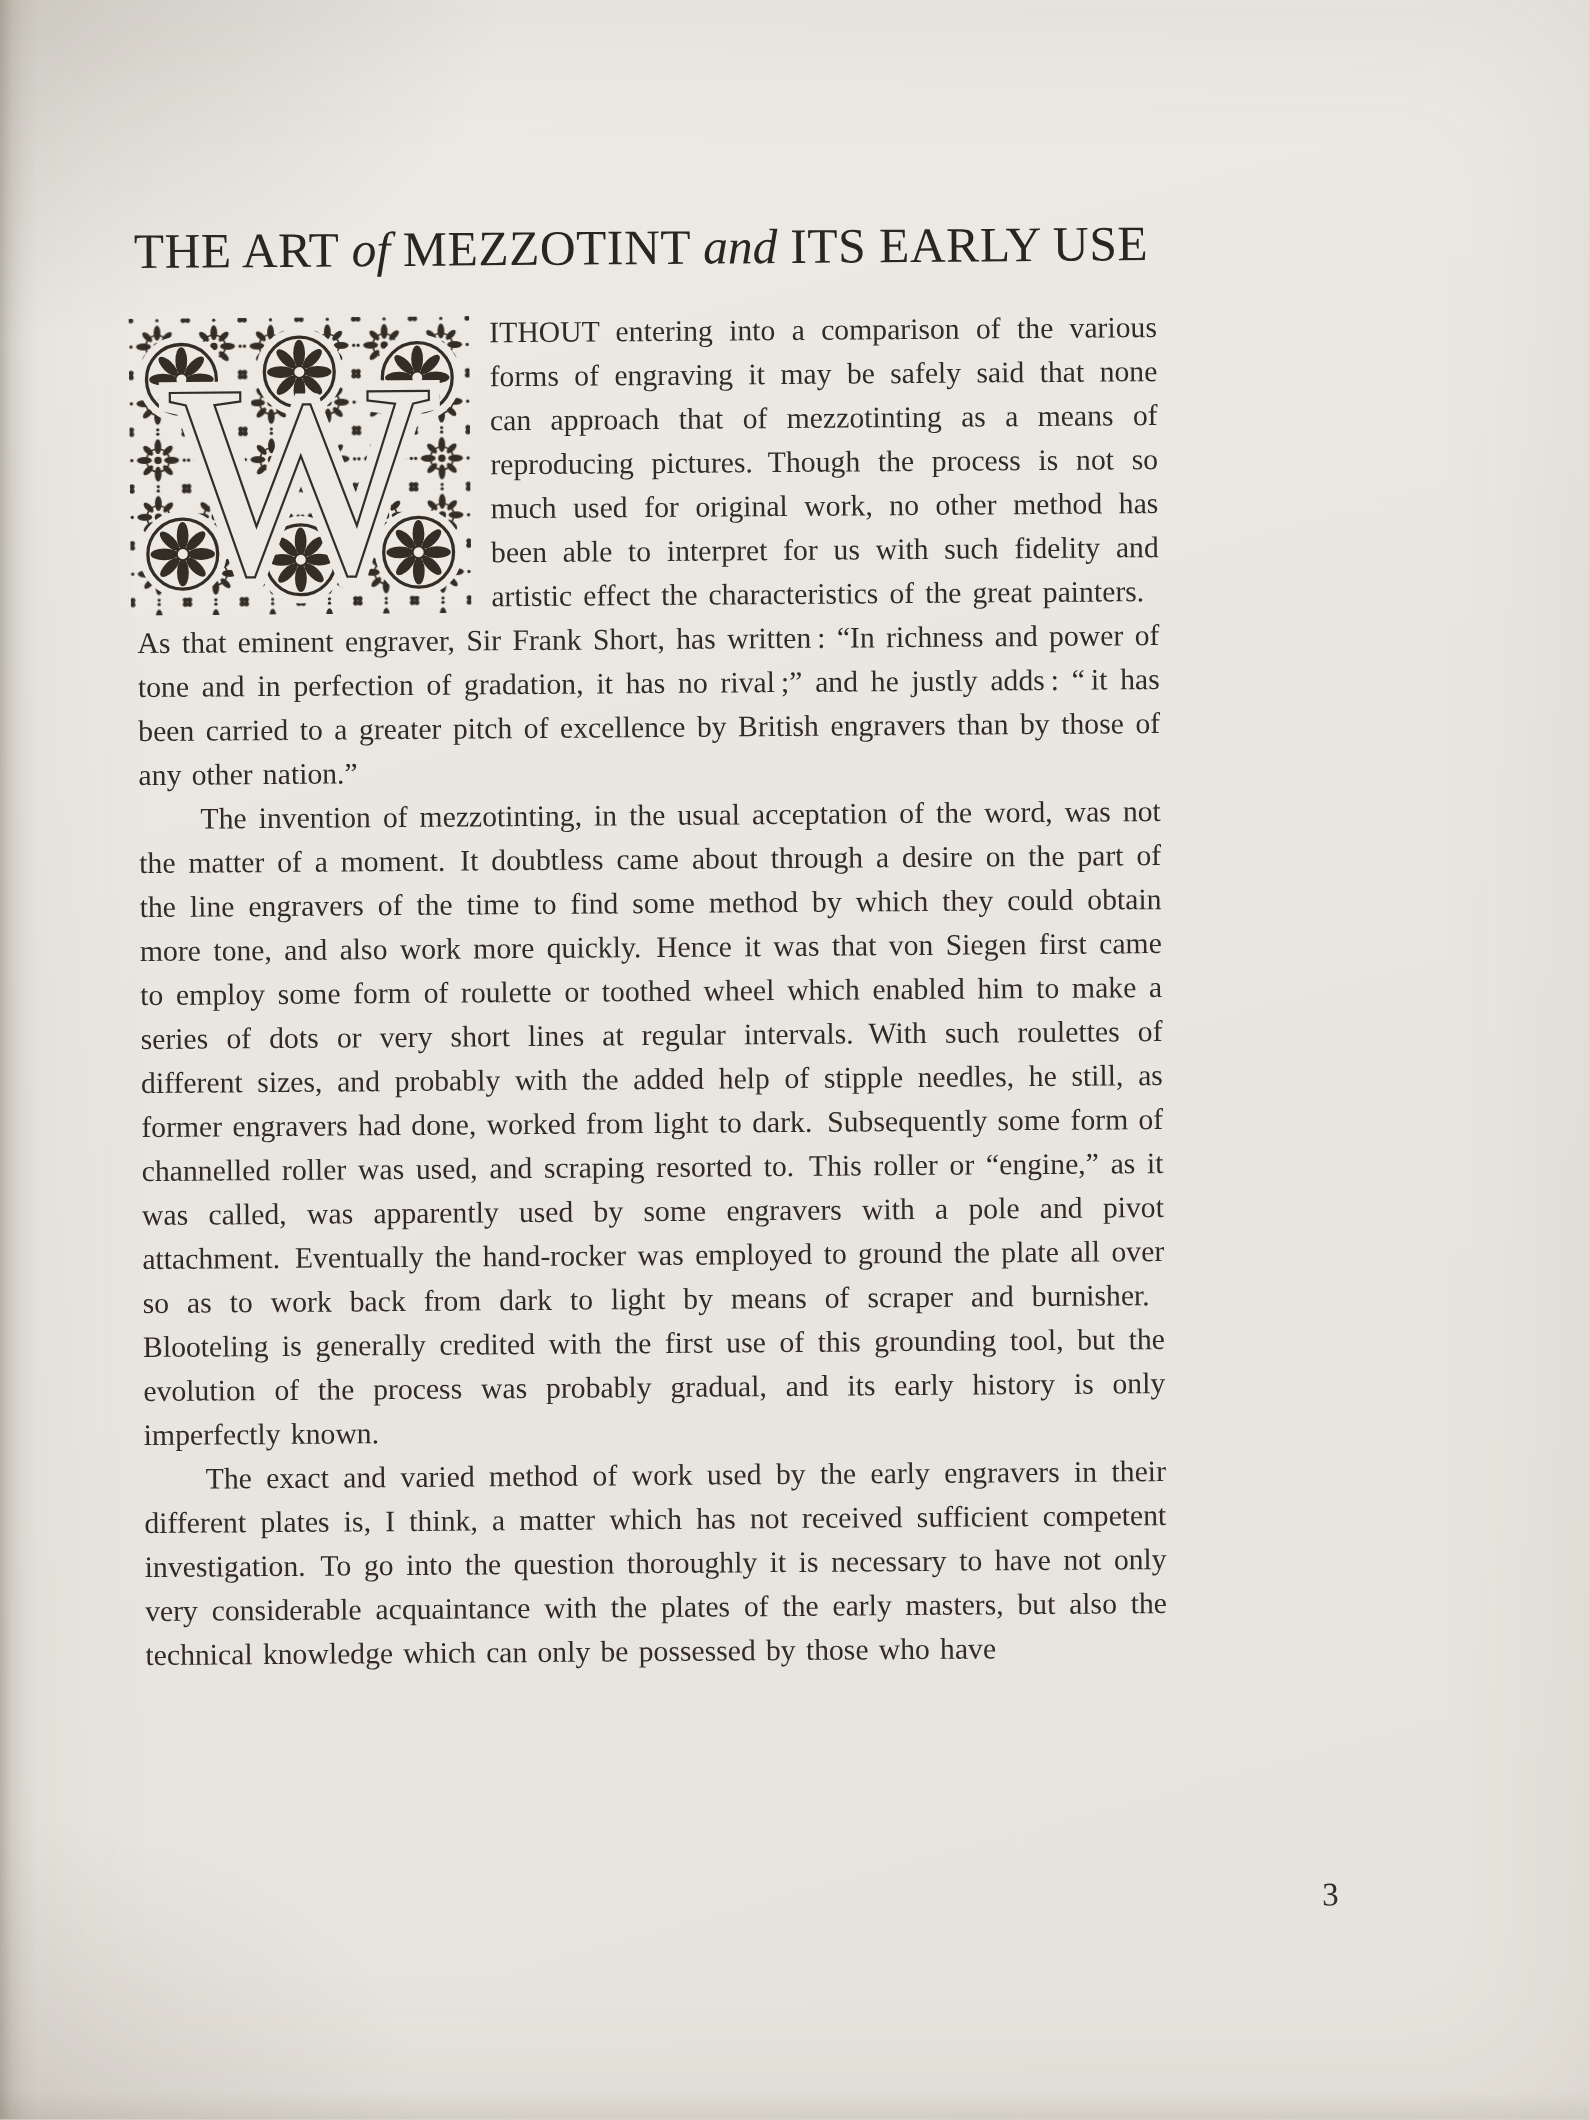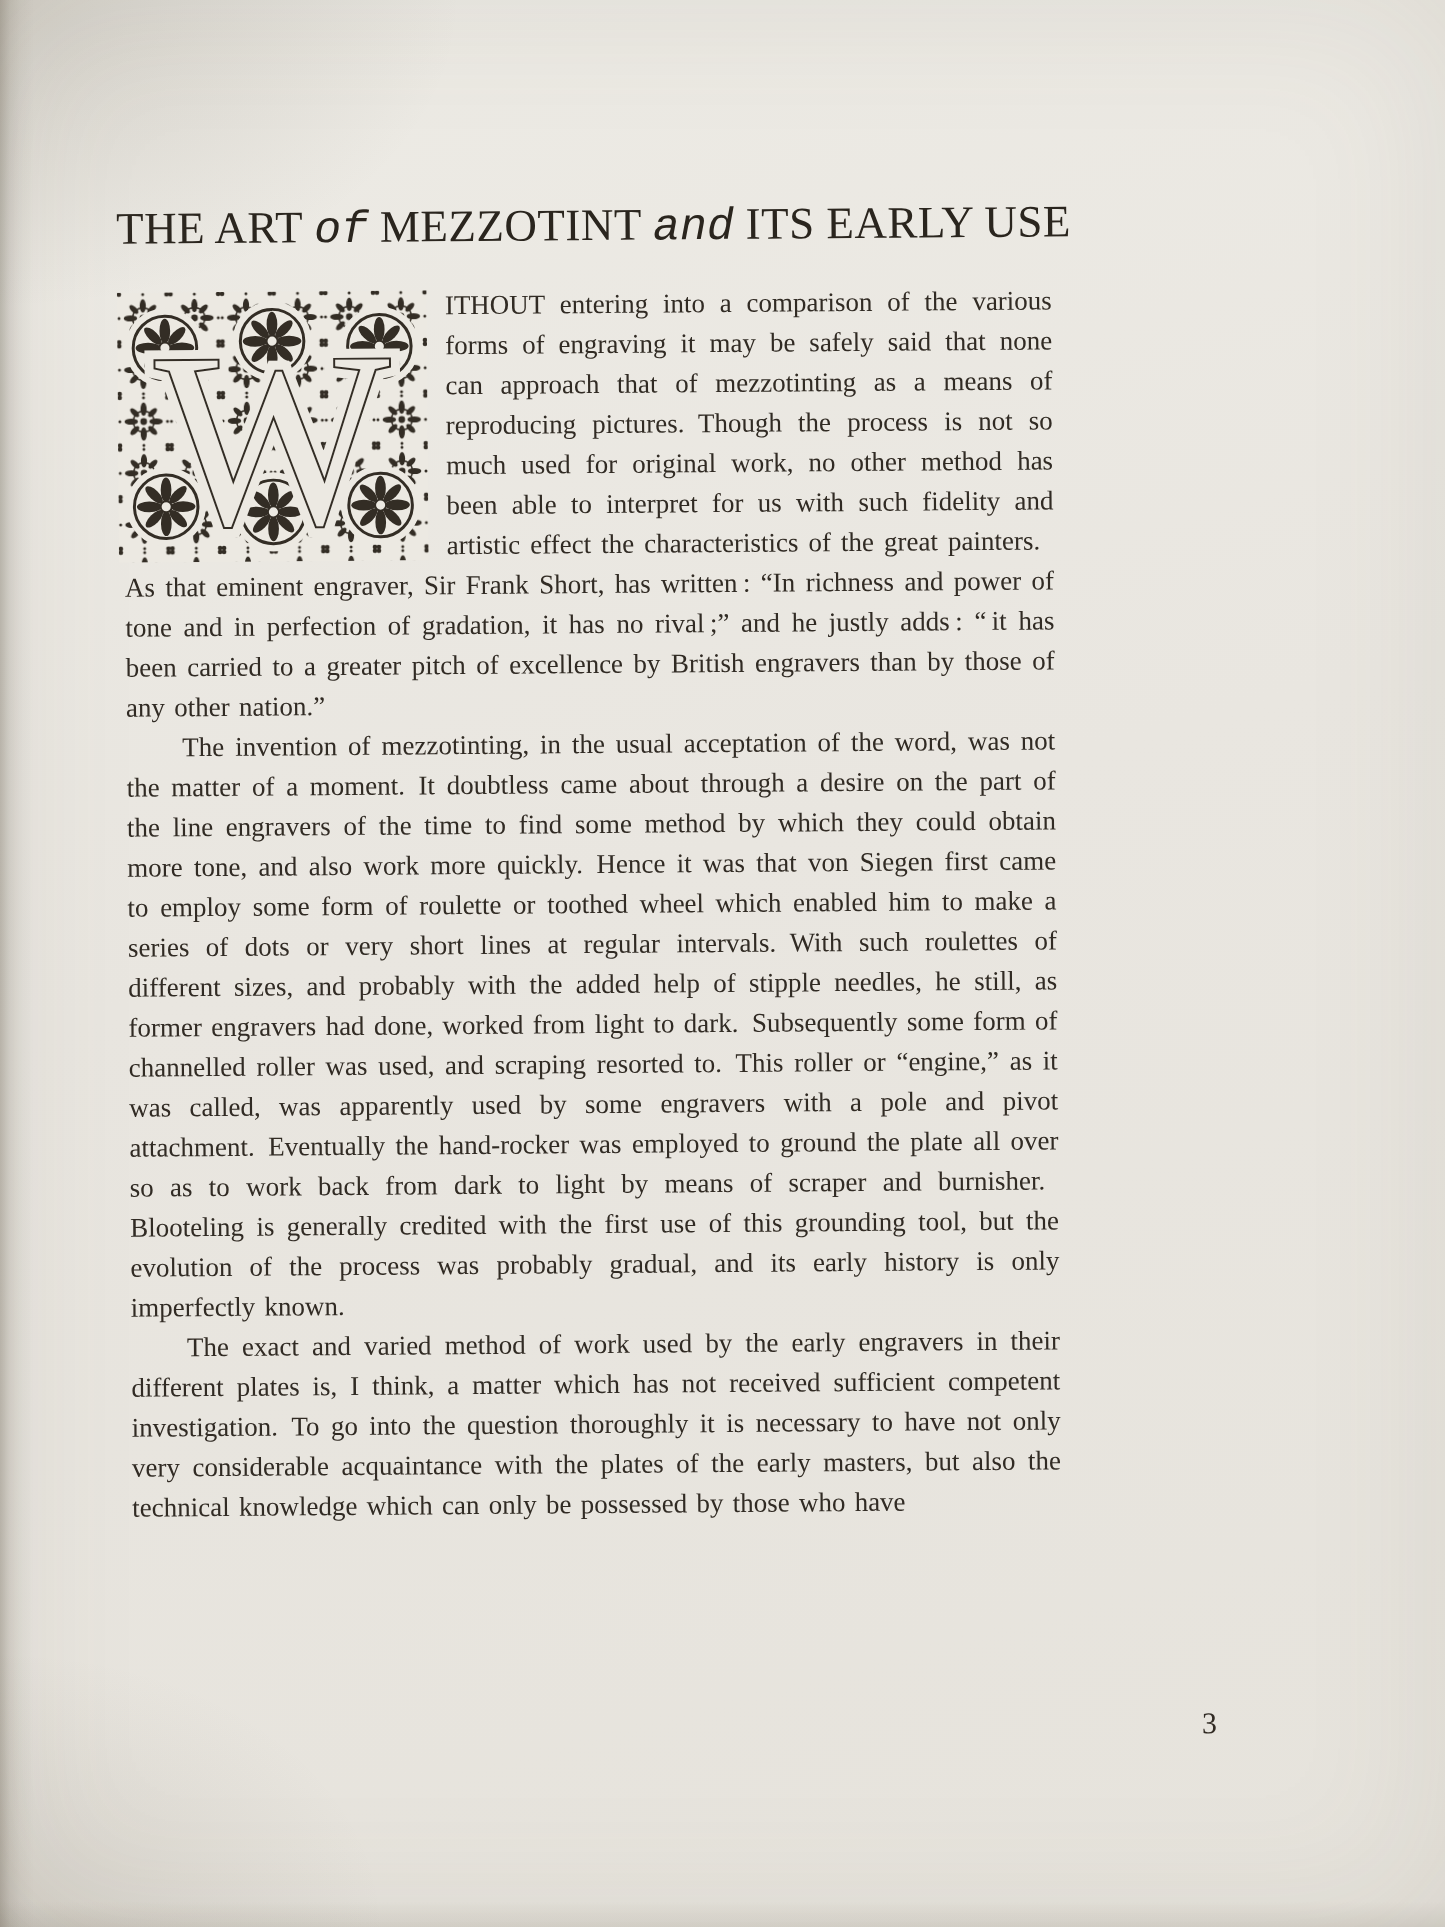--- a/index.html
+++ b/index.html
@@ -25,21 +25,21 @@
   }
   .title {
     margin: 198px 390px 30px 122px;
     text-align: center;
     font-size: 45px;
     font-weight: normal;
     letter-spacing: 0.5px;
     white-space: nowrap;
     color: #2a251e;
   }
-  .title .it { font-style: italic; letter-spacing: 0; font-family: Liberation Mono, monospace; }
+  .title .it { font-style: italic; letter-spacing: 0; }
   .body-text {
     margin: 0 388px 0 128px;   
     font-size: 27px;
     line-height: 40px;
     text-align: justify;
     word-spacing: 2.5px;
     color: #312b24;
   }
   .par { margin: 0; }
   .par.indent { text-indent: 56px; }

